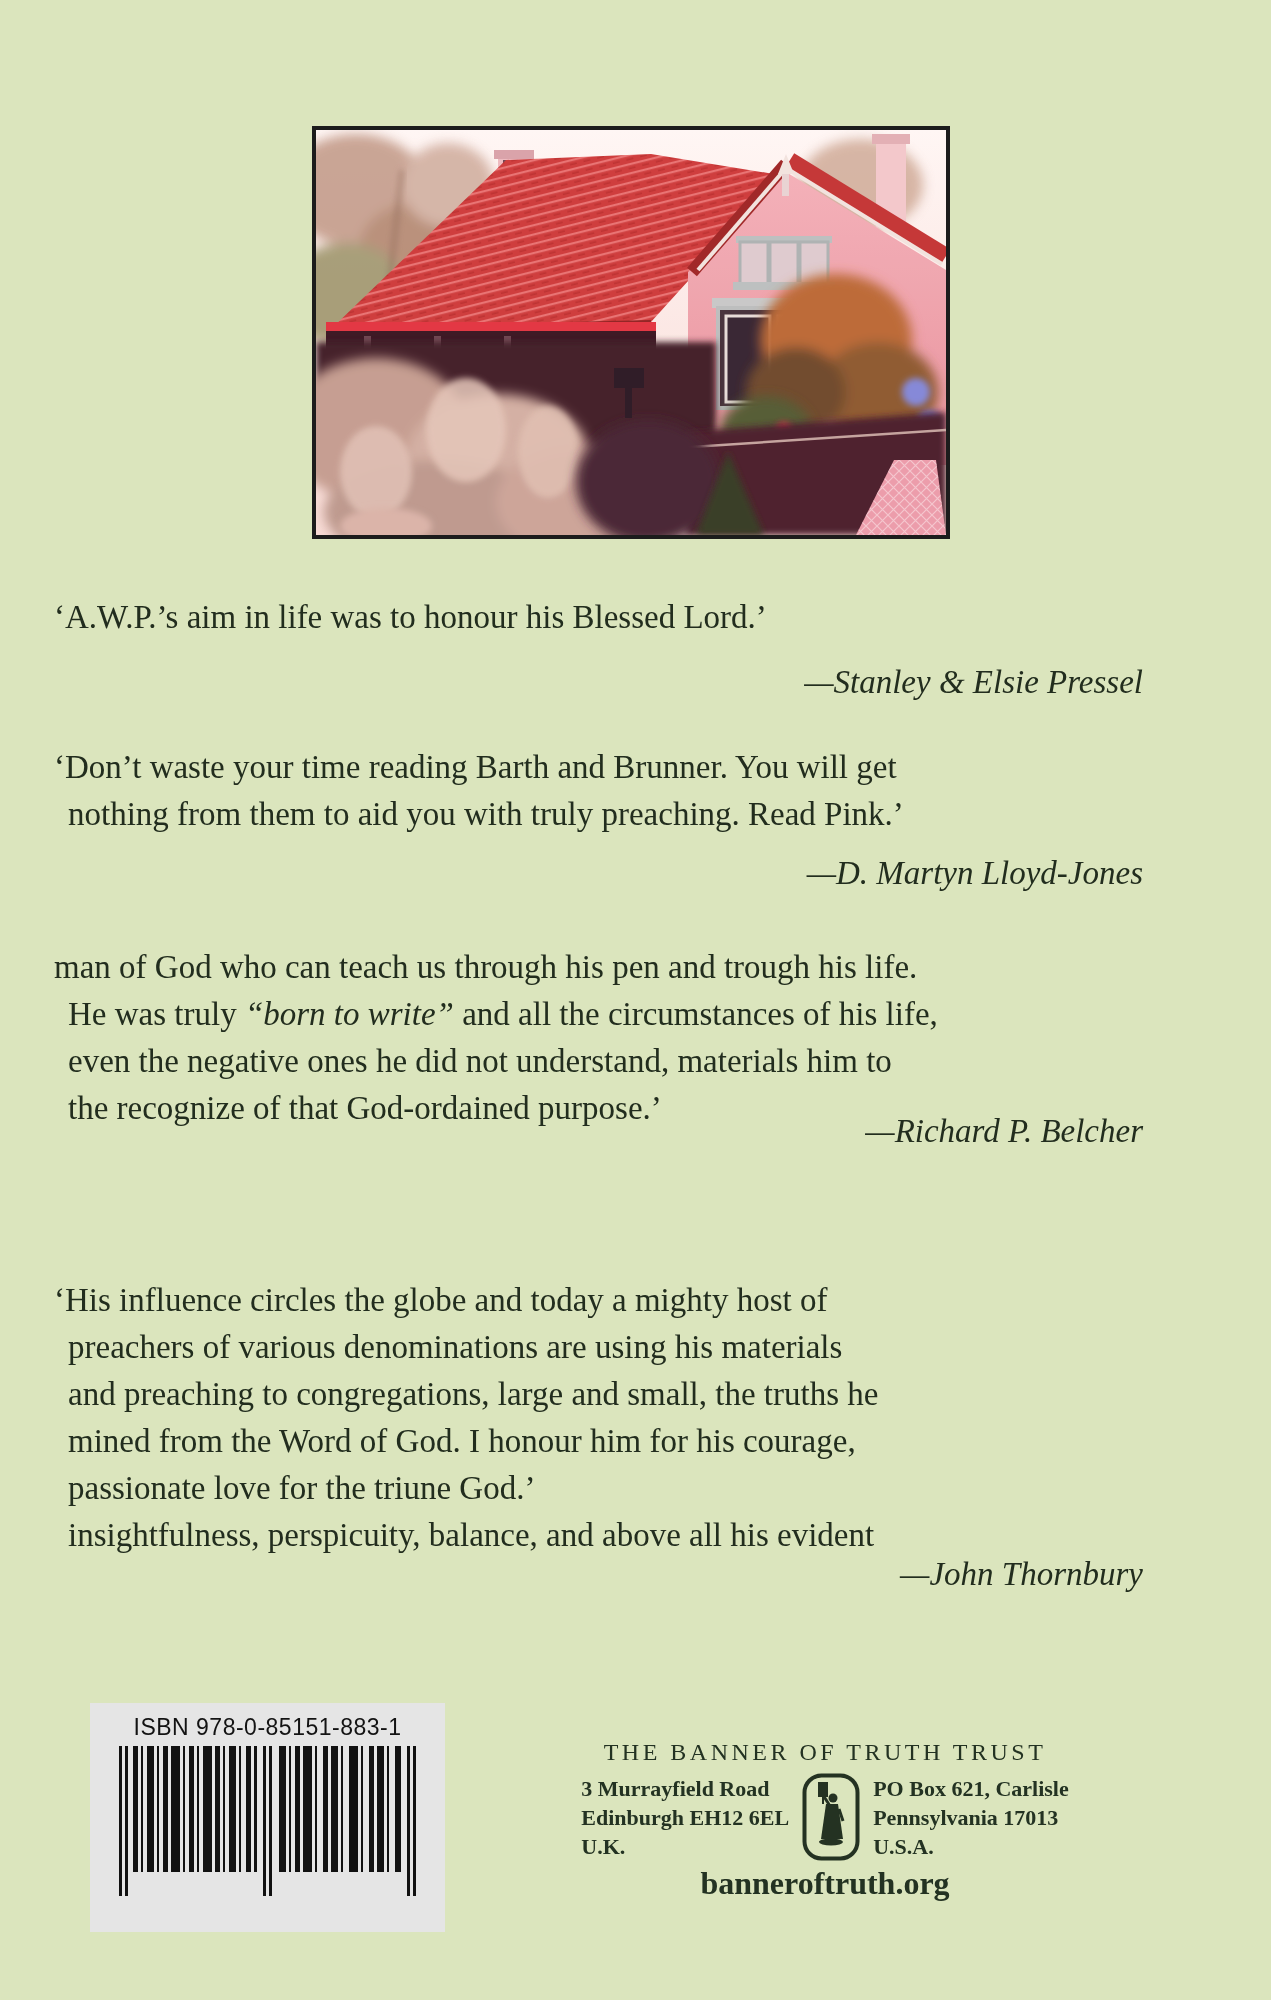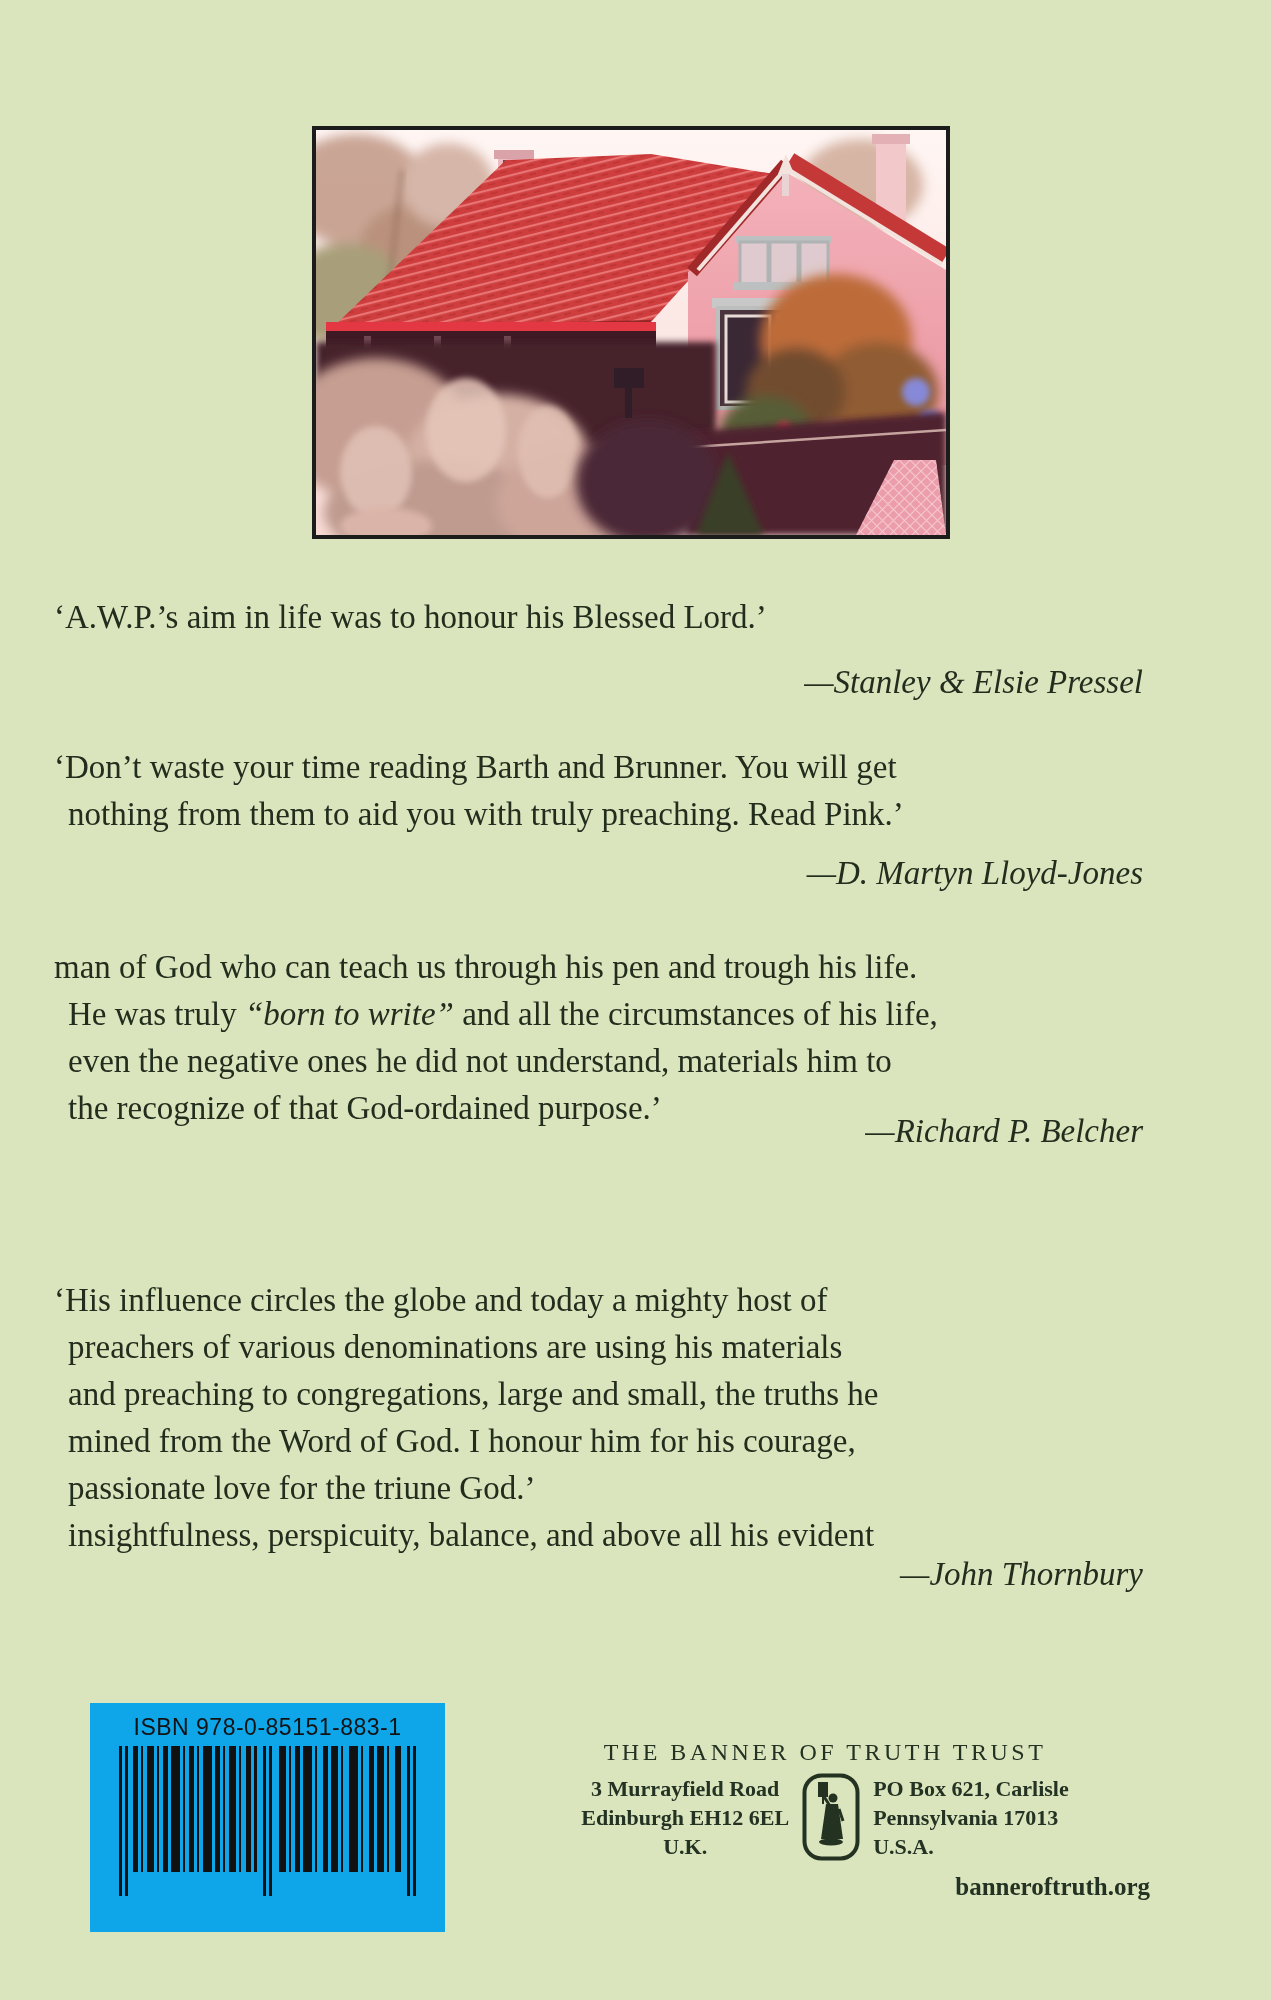--- a/index.html
+++ b/index.html
@@ -27,21 +27,21 @@
   .attr{font-style:italic;text-align:right;white-space:nowrap;}
   .q1{top:594px;} .q1 .attr{margin-top:18px;}
   .q2{top:744px;} .q2 .attr{margin-top:12px;}
   .q3{top:944px;} .q3 .attr{margin-top:-24px;}
   .q4{top:1277px;} .q4 .attr{margin-top:-8px;}
   .it{font-style:italic;}
 
   
   .barcode-panel{
     position:absolute;left:90px;top:1703px;width:355px;height:229px;
-    background:#0ea5e9;display:flex;flex-direction:column;align-items:center;
+    background:#e5e5e5;display:flex;flex-direction:column;align-items:center;
   }
   .isbn-label{
     font-family:"Liberation Sans","DejaVu Sans",sans-serif;
     font-size:23px;color:#131313;margin-top:11px;letter-spacing:.5px;white-space:nowrap;
   }
   .bars{margin-top:5px;}
   .barcode-number{
     font-family:"Liberation Sans","DejaVu Sans",sans-serif;
     font-size:31px;color:#131313;margin-top:-24px;background:#fcfcf9;
     padding:0 5px;letter-spacing:1px;word-spacing:10px;white-space:nowrap;
@@ -49,23 +49,23 @@
 
   
   .publisher{
     position:absolute;left:500px;top:1739px;width:650px;
     text-align:center;color:#233222;
   }
   .pub-name{font-size:24px;letter-spacing:3.5px;white-space:nowrap;}
   .pub-row{display:flex;justify-content:center;align-items:center;gap:13px;margin-top:7px;}
   .pub-col{font-size:22px;line-height:29px;font-weight:bold;}
   .pub-col .line{white-space:nowrap;}
-  .uk{text-align:center;} .us{text-align:left;}
+  .uk{text-align:left;} .us{text-align:left;}
   .logo-wrap svg{display:block;}
-  .website{font-size:25px;margin-top:12px;font-weight:bold;text-align:right;}
+  .website{font-size:32px;margin-top:4px;font-weight:bold;}
 </style>
 </head>
 <body>
 
 <div class="photo-frame">
   <svg viewBox="0 0 630 405" preserveAspectRatio="none">
     <defs>
       <linearGradient id="sky" x1="0" y1="0" x2="0" y2="1">
         <stop offset="0" stop-color="#fffdfb"></stop>
           <stop offset="1" stop-color="#f8e0da"></stop>

